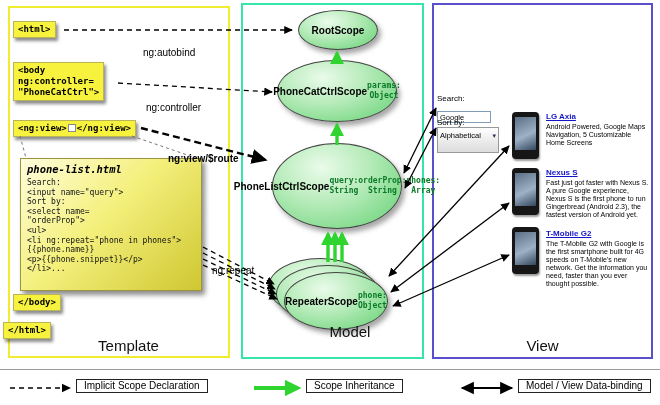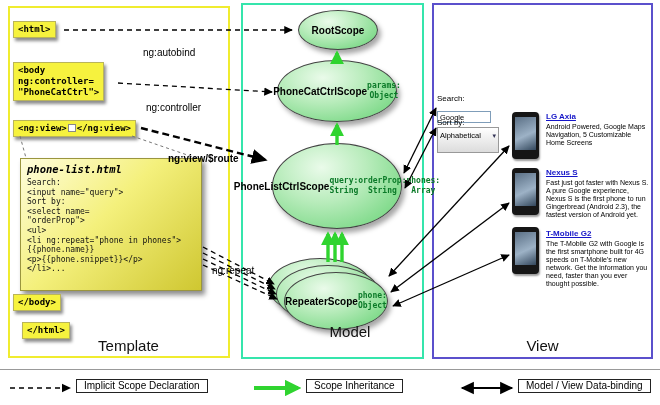--- a/index.html
+++ b/index.html
@@ -103,21 +103,21 @@
     <div class="code-line">&lt;select name=</div>
     <div class="code-line">"orderProp"&gt;</div>
     <div class="code-line">&lt;ul&gt;</div>
     <div class="code-line">&lt;li ng:repeat="phone in phones"&gt;</div>
     <div class="code-line">{{phone.name}}</div>
     <div class="code-line">&lt;p&gt;{{phone.snippet}}&lt;/p&gt;</div>
     <div class="code-line">&lt;/li&gt;...</div>
   </div>
 
   <div class="tag" style="left:13px;top:294px">&lt;/body&gt;</div>
-  <div class="tag" style="left:22px;top:322px">&lt;/html&gt;</div>
+  <div class="tag" style="left:3px;top:322px">&lt;/html&gt;</div>
   <div class="section-label" style="left:8px;top:337px;width:241px">Template</div>
 
   <div class="arrow-label" style="left:143px;top:15px">ng:autobind</div>
   <div class="arrow-label" style="left:146px;top:70px">ng:controller</div>
   <div class="arrow-label bold" style="left:168px;top:121px">ng:view/$route</div>
   <div class="arrow-label" style="left:212px;top:233px">ng:repeat</div>
 
   <div class="ellipse" style="left:298px;top:10px;width:80px;height:40px">
     <div class="ttl">Root</div>
     <div class="ttl">Scope</div>

